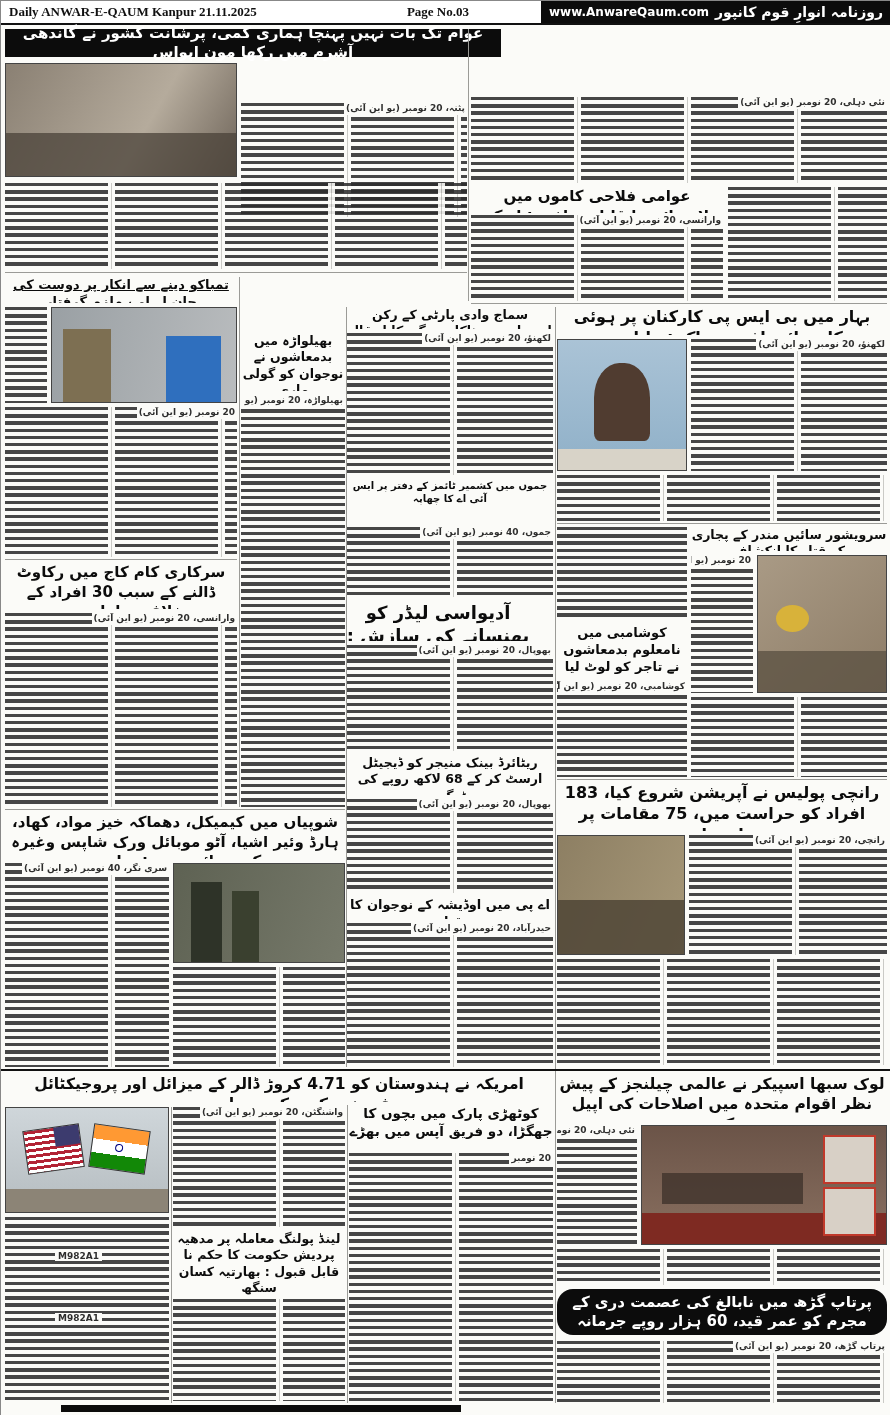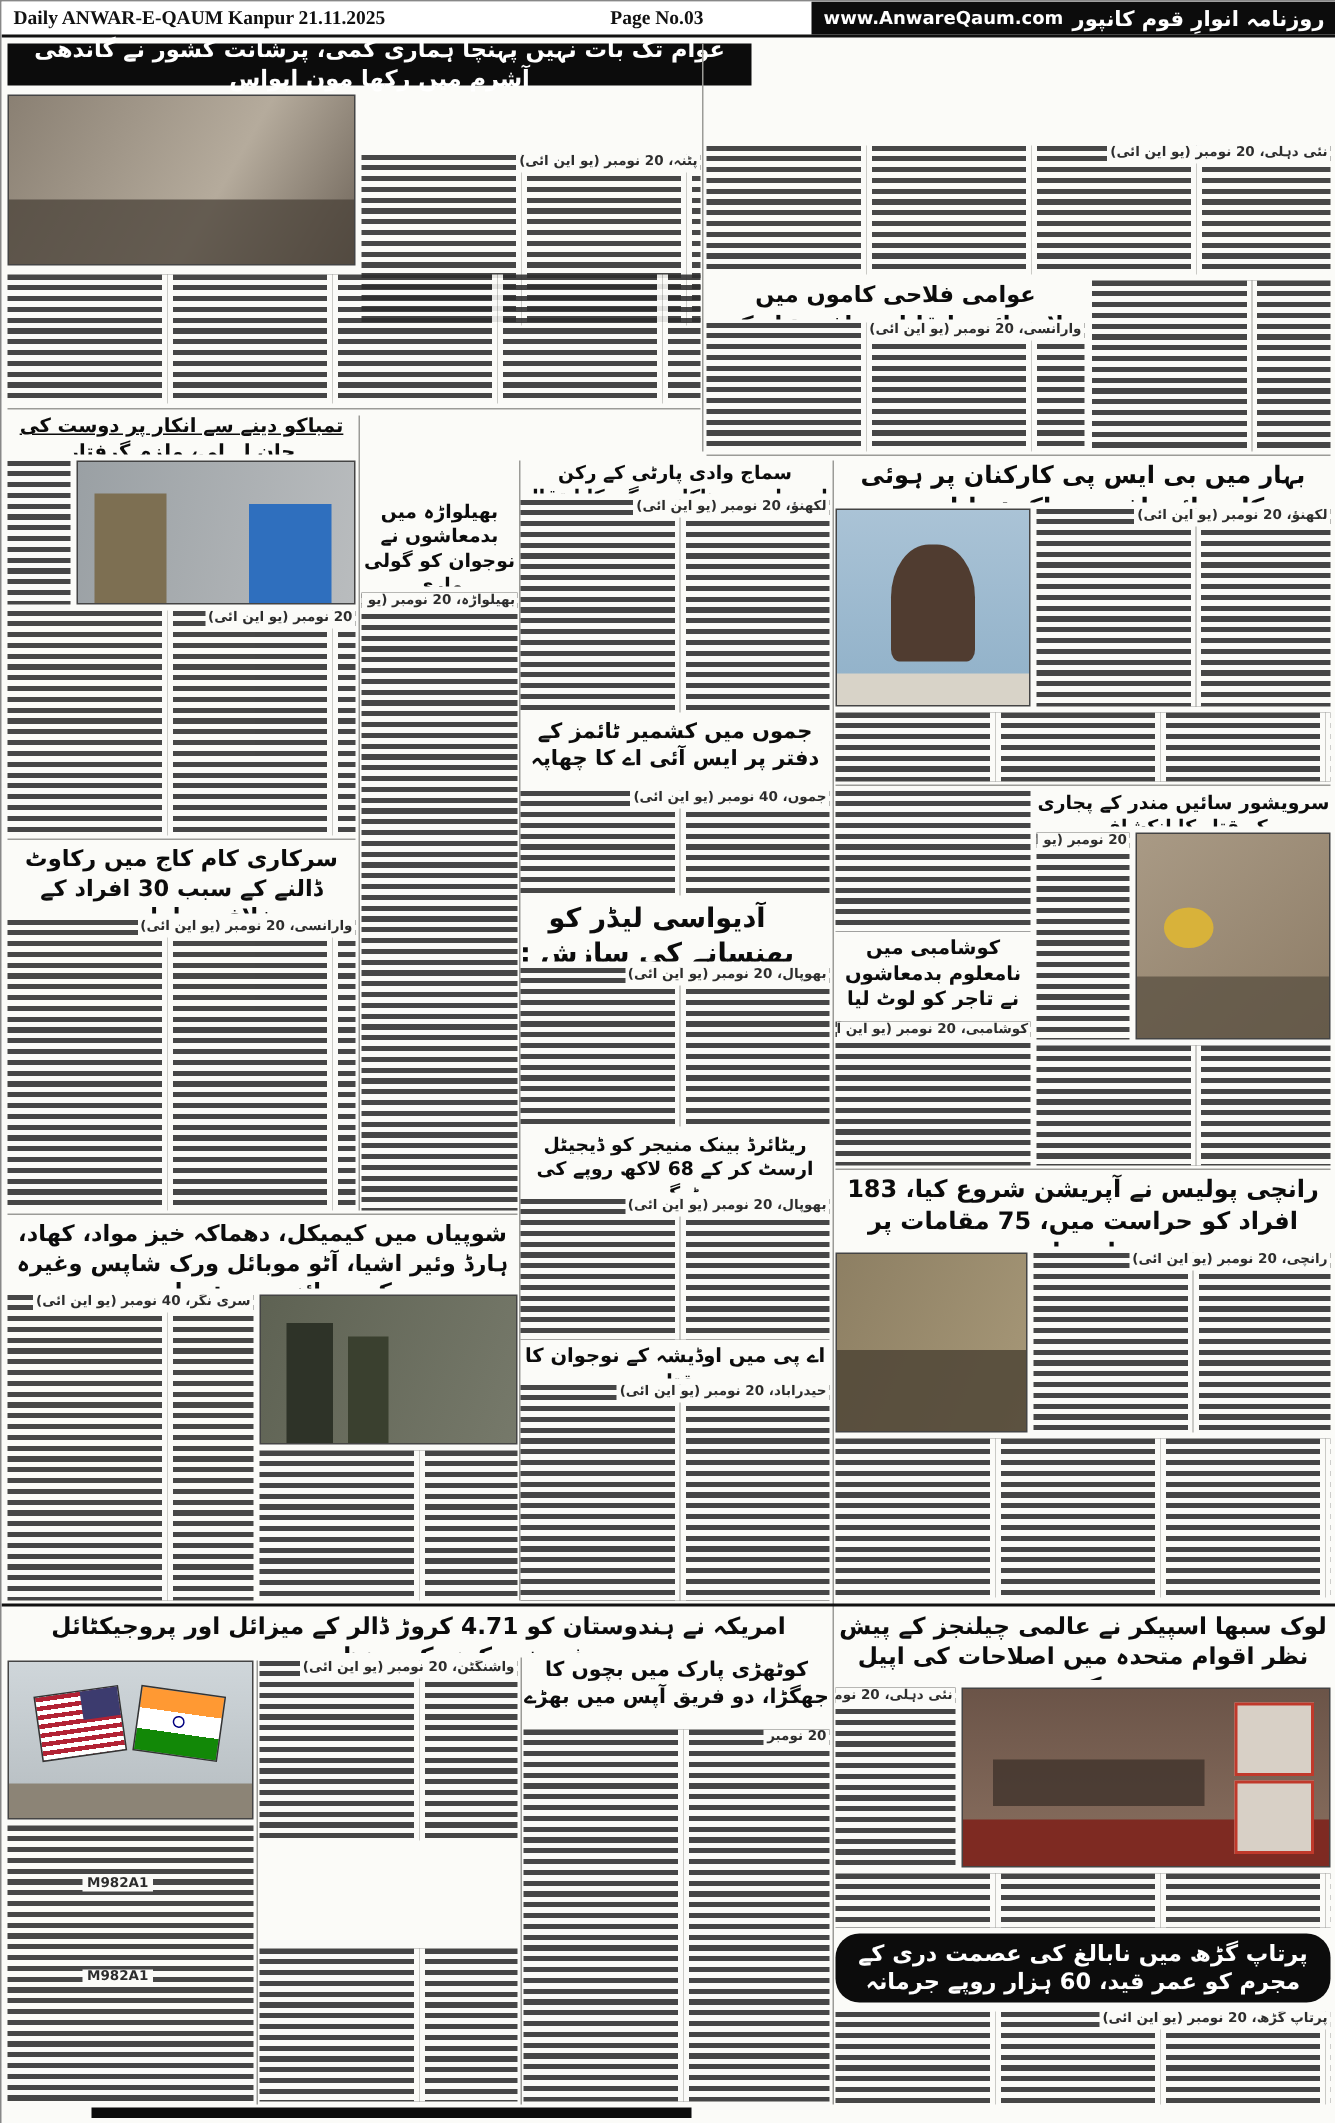--- a/index.html
+++ b/index.html
@@ -112,21 +112,21 @@
     <span class="dl">بھیلواڑہ، 20 نومبر (یو این آئی)</span>
   </div>
 
   <div class="abs vr" style="left:345px;top:306px;height:760px;"></div>
 
   <div class="abs hl c" style="left:346px;top:306px;width:206px;height:22px;font-size:12.5px;">سماج وادی پارٹی کے رکن اسمبلی سدھاکار سنگھ کا انتقال</div>
   <div class="abs body" style="left:346px;top:332px;width:206px;height:142px;">
     <span class="dl">لکھنؤ، 20 نومبر (یو این آئی)</span>
   </div>
 
-  <div class="abs hl c" style="left:346px;top:478px;width:206px;height:44px;font-size:14px;">جموں میں کشمیر ٹائمز کے دفتر پر ایس آئی اے کا چھاپہ</div>
+  <div class="abs hl c" style="left:346px;top:478px;width:206px;height:44px;font-size:10px;">جموں میں کشمیر ٹائمز کے دفتر پر ایس آئی اے کا چھاپہ</div>
   <div class="abs body" style="left:346px;top:526px;width:206px;height:70px;">
     <span class="dl">جموں، 40 نومبر (یو این آئی)</span>
   </div>
 
   <div class="abs hl c" style="left:334px;top:600px;width:206px;height:40px;font-size:18px;text-align:center;">آدیواسی لیڈر کو پھنسانے کی سازش : سی پی آئی (ایم)</div>
   <div class="abs body" style="left:346px;top:644px;width:206px;height:106px;">
     <span class="dl">بھوپال، 20 نومبر (یو این آئی)</span>
   </div>
 
   <div class="abs hl c" style="left:346px;top:754px;width:206px;height:40px;font-size:12.5px;">ریٹائرڈ بینک منیجر کو ڈیجیٹل ارسٹ کر کے 68 لاکھ روپے کی ٹھگی</div>
@@ -192,20 +192,21 @@
   </div>
   <div class="abs body nocol" style="left:4px;top:1216px;width:164px;height:184px;">
     <span class="chip" style="top:34px;left:50px;">M982A1</span>
     <span class="chip" style="top:96px;left:50px;">M982A1</span>
   </div>
   <div class="abs vr" style="left:170px;top:1106px;height:296px;"></div>
   <div class="abs body" style="left:172px;top:1106px;width:172px;height:120px;">
     <span class="dl">واشنگٹن، 20 نومبر (یو این آئی)</span>
   </div>
 
+  <div class="abs hl c" style="left:172px;top:1230px;width:172px;height:64px;font-size:12.5px;">لینڈ پولنگ معاملہ پر مدھیہ پردیش حکومت کا حکم نا قابل قبول : بھارتیہ کسان سنگھ</div>
   <div class="abs body" style="left:172px;top:1298px;width:172px;height:102px;"></div>
 
   <div class="abs vr" style="left:346px;top:1104px;height:298px;"></div>
   <div class="abs hl c" style="left:348px;top:1104px;width:204px;height:44px;font-size:13.5px;">کوٹھڑی پارک میں بچوں کا جھگڑا، دو فریق آپس میں بھڑے</div>
   <div class="abs body" style="left:348px;top:1152px;width:204px;height:248px;">
     <span class="dl">20 نومبر</span>
   </div>
 
   <div class="abs hl c" style="left:556px;top:1073px;width:330px;height:46px;font-size:15.5px;">لوک سبھا اسپیکر نے عالمی چیلنجز کے پیش نظر اقوام متحدہ میں اصلاحات کی اپیل کی</div>
   <div class="abs photo" style="left:640px;top:1124px;width:246px;height:120px;background:linear-gradient(#6b5448,#8a7060);">

